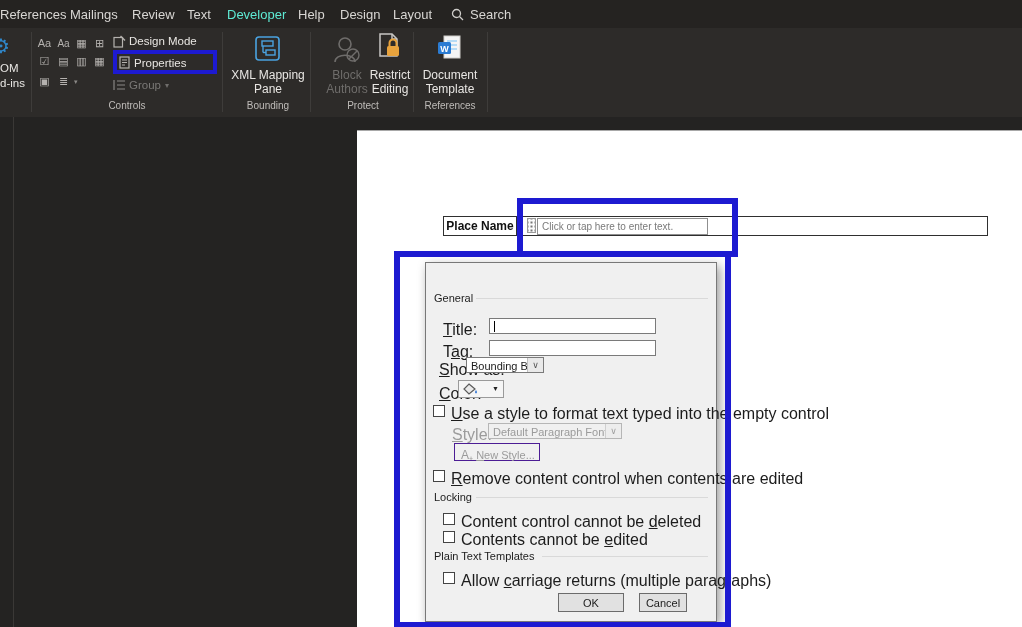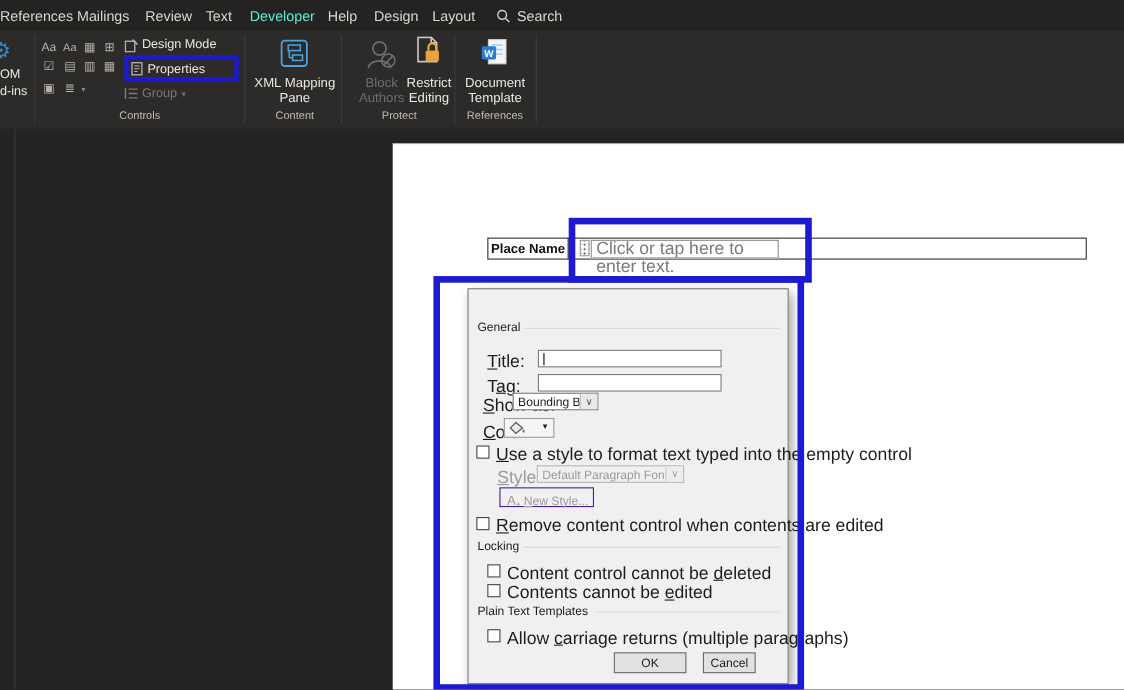--- a/index.html
+++ b/index.html
@@ -18,21 +18,21 @@
   .rbtnlabel.dim{color:#7a7876;}
   .two{position:absolute;font-size:12px;color:#e8e6e3;text-align:center;white-space:nowrap;}
   .two.dim{color:#6f6d6b;}
   .cicon{position:absolute;width:17px;height:15px;text-align:center;font-size:11px;
          color:#b5b2af;line-height:15px;cursor:default;}
   
   .anno{position:absolute;border-style:solid;border-color:#1d1ad1;background:transparent;z-index:40;pointer-events:none;}
   
   #page{left:357px;top:130px;width:665px;height:497px;background:#ffffff;border-top:1px solid #a8a8a8;}
   .cell{position:absolute;border:1px solid #2f2f2f;background:#fff;box-sizing:border-box;}
-  #placeholderbox{border:1px solid #8f8f8f;box-sizing:border-box;font-size:16px;color:#7a7a7a;
+  #placeholderbox{border:1px solid #8f8f8f;box-sizing:border-box;font-size:10px;color:#7a7a7a;
                   line-height:16px;padding-left:4px;background:#fff;}
   #draghandle{width:9px;height:15px;border:1px solid #9a9a9a;background:#fbfbfb;box-sizing:border-box;
      background-image:radial-gradient(#777 0.8px, transparent 1px);background-size:4px 4px;background-position:1.5px 1.5px;}
   
   #dialog{left:425px;top:262px;width:290px;height:358px;background:#f0f0f0;border:1px solid #787878;
           box-shadow:3px 4px 10px rgba(0,0,0,.4);z-index:30;font-size:11px;color:#1c1c1c;}
   #dlg-titlebar{left:0;top:0;width:100%;height:26px;background:#ffffff;}
   #dlg-title{left:11px;top:6px;font-size:12px;color:#1a1a1a;}
   .dlg-sysbtn{position:absolute;top:4px;font-size:13px;color:#404040;width:22px;text-align:center;cursor:default;}
   .grp{position:absolute;font-size:11px;color:#1c1c1c;white-space:nowrap;}
@@ -127,21 +127,21 @@
 
     <svg class="abs" style="left:254px;top:7px" width="27" height="27">
       <rect x="2" y="2" width="23" height="23" rx="3" fill="none" stroke="#4aa3e0" stroke-width="1.6"></rect>
       <rect x="8" y="6" width="11" height="5" fill="none" stroke="#4aa3e0" stroke-width="1.4"></rect>
       <rect x="12" y="15" width="9" height="5" fill="none" stroke="#4aa3e0" stroke-width="1.4"></rect>
       <line x1="9" y1="11" x2="9" y2="17.5" stroke="#4aa3e0" stroke-width="1.4"></line>
       <line x1="9" y1="17.5" x2="12" y2="17.5" stroke="#4aa3e0" stroke-width="1.4"></line>
     </svg>
     <div class="two" style="left:227px;top:40px;width:82px">XML Mapping</div>
     <div class="two" style="left:227px;top:54px;width:82px">Pane</div>
-    <div class="glabel" style="left:234px;width:68px">Content</div>
+    <div class="glabel" style="left:234px;width:68px">Bounding</div>
 
     <svg class="abs" style="left:332px;top:6px" width="30" height="30">
       <circle cx="13" cy="10" r="6" fill="none" stroke="#6f6d6b" stroke-width="1.6"></circle>
       <path d="M3 28 C3 19, 23 19, 23 28" fill="none" stroke="#6f6d6b" stroke-width="1.6"></path>
       <circle cx="21" cy="21" r="6" fill="none" stroke="#6f6d6b" stroke-width="1.4"></circle>
       <line x1="17" y1="25" x2="25" y2="17" stroke="#6f6d6b" stroke-width="1.4"></line>
     </svg>
     <div class="two dim" style="left:317px;top:40px;width:60px">Block</div>
     <div class="two dim" style="left:317px;top:54px;width:60px">Authors</div>
     <span class="abs" style="left:373px;top:56px;font-size:7px;color:#5f5d5b">▾</span>

